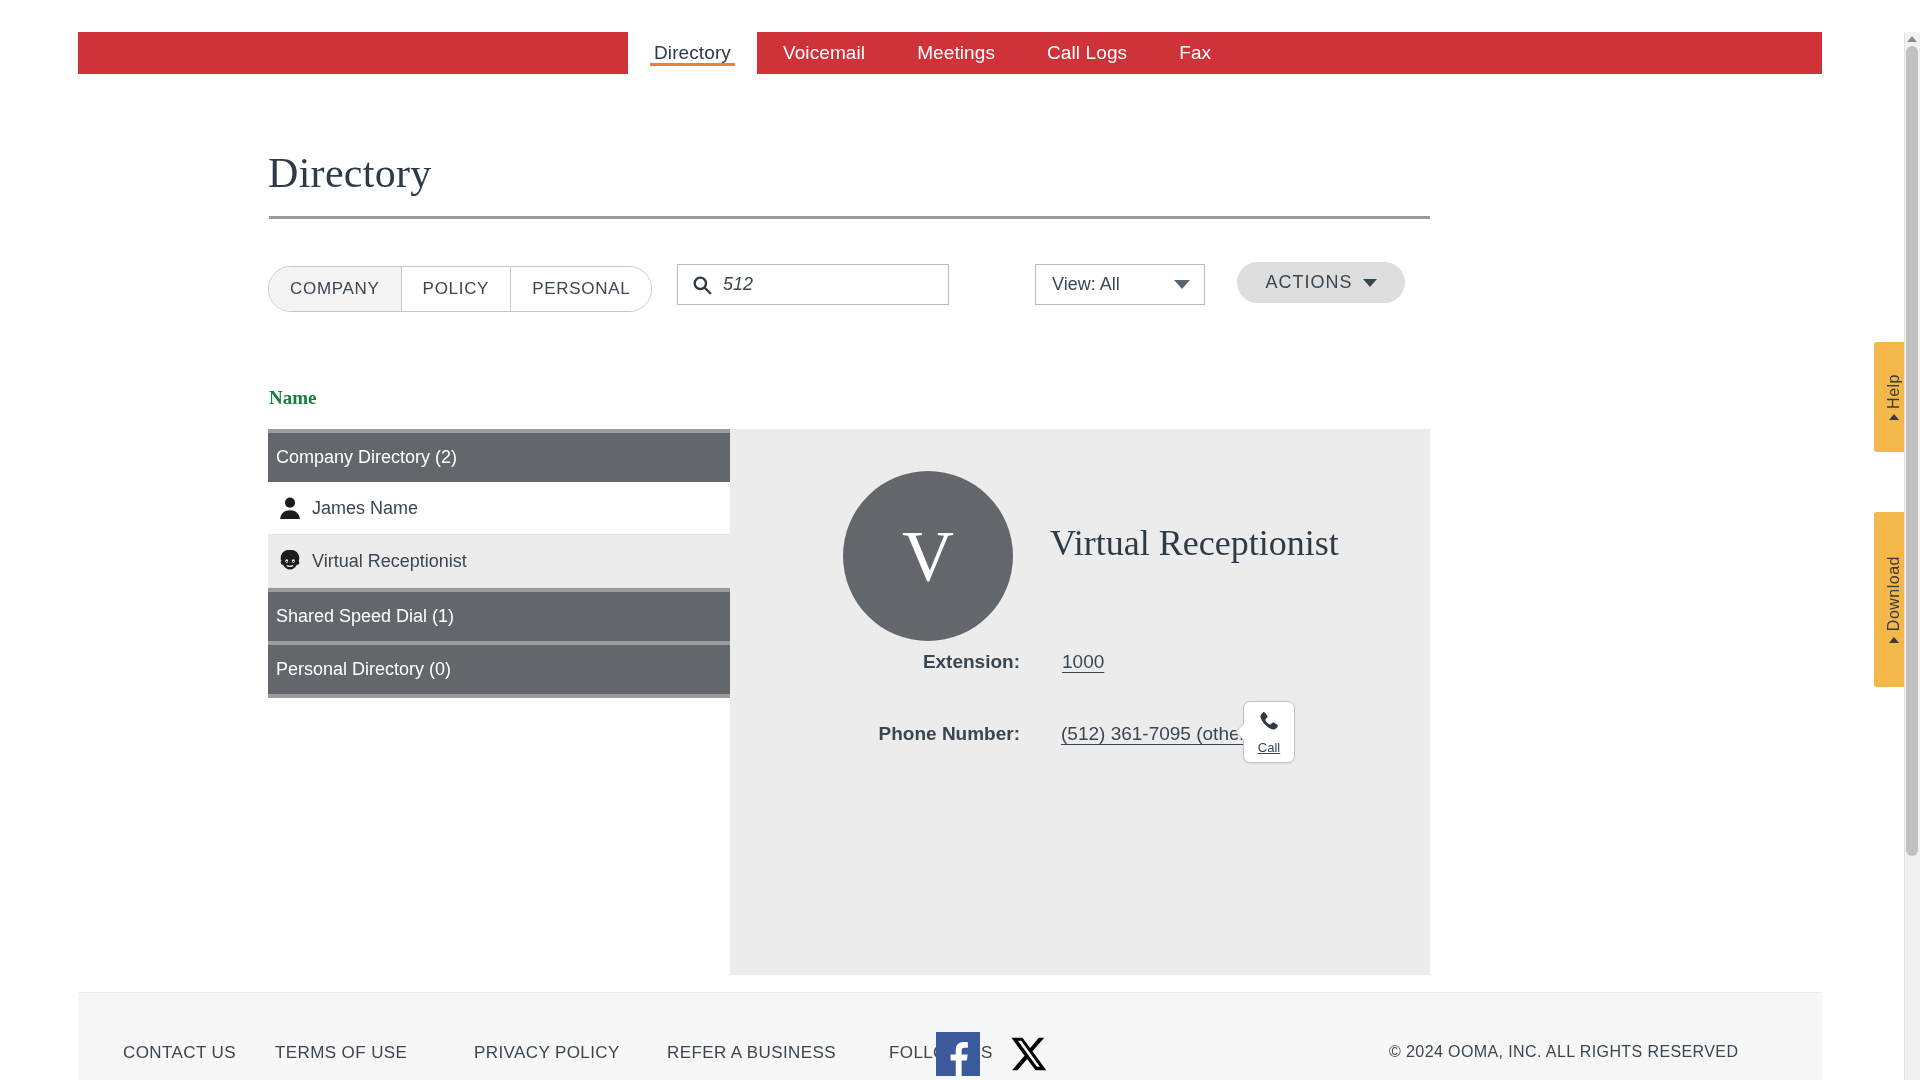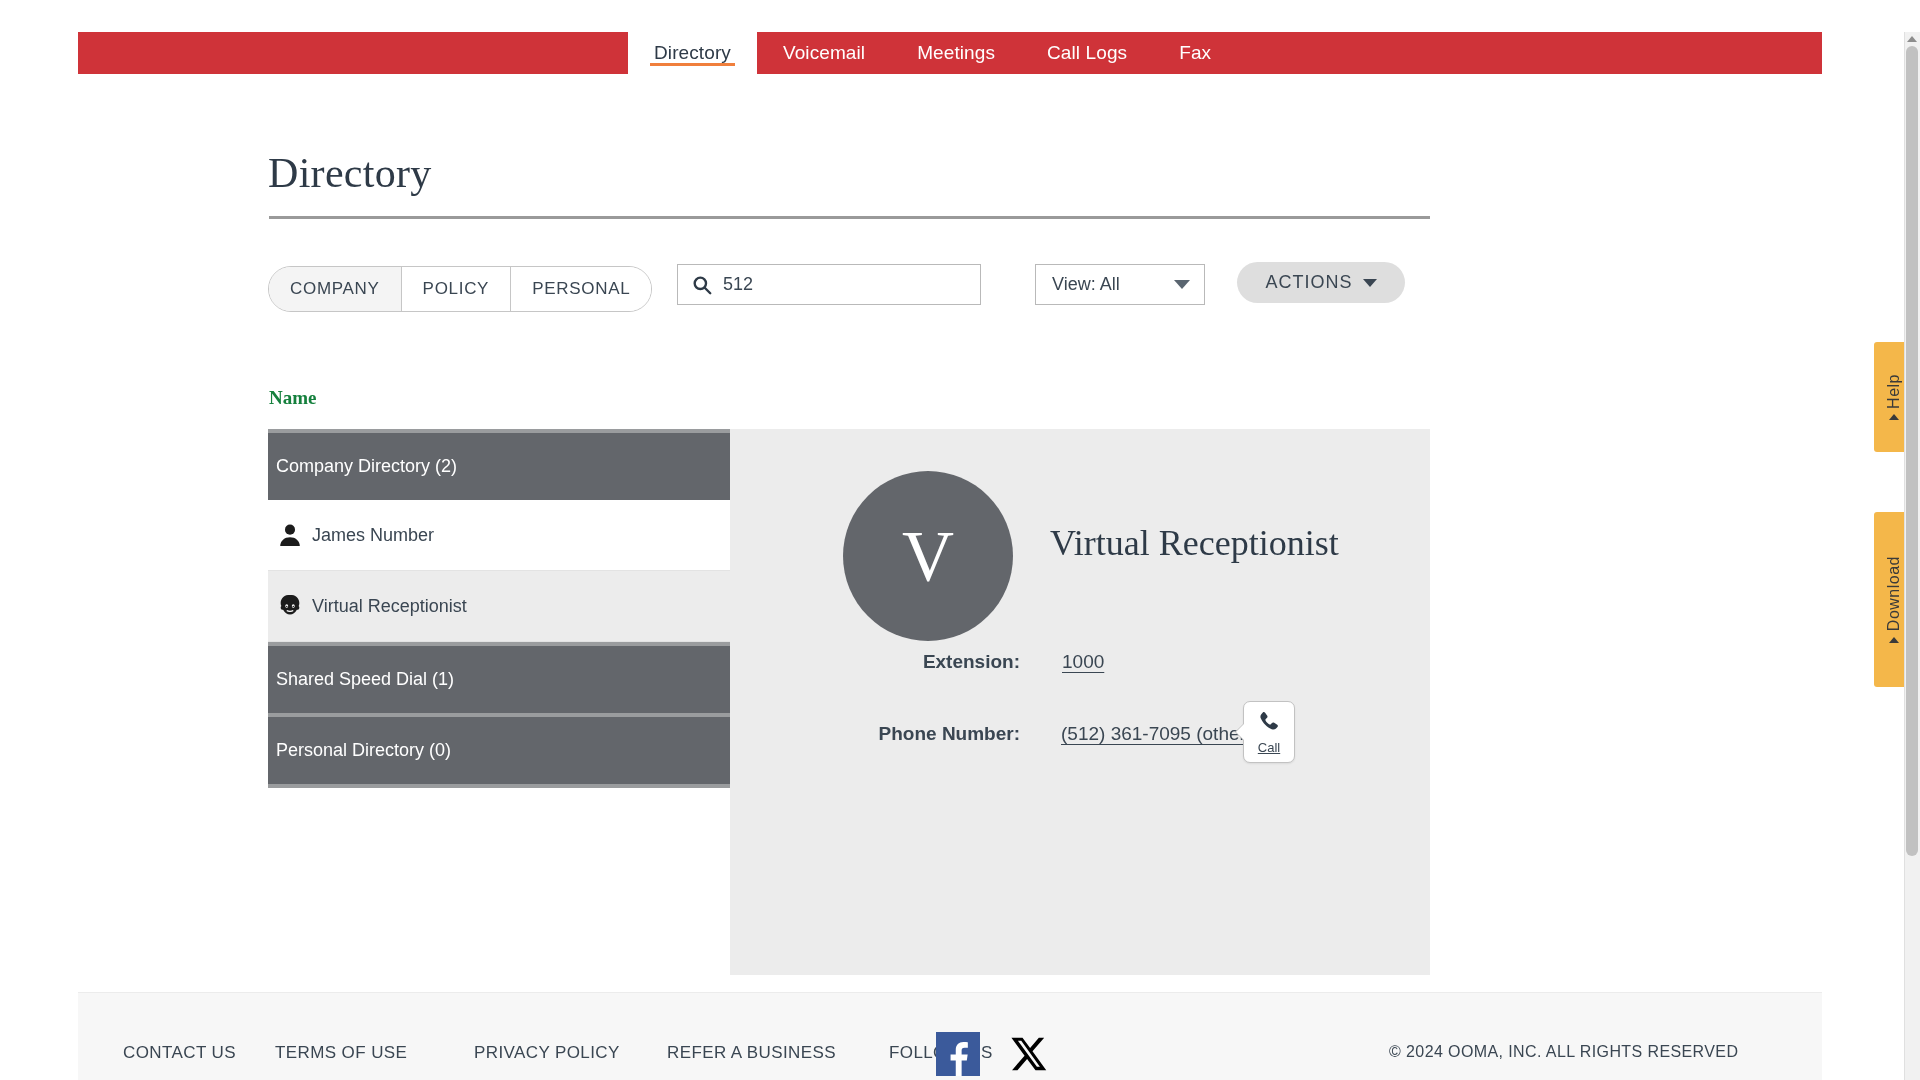--- a/index.html
+++ b/index.html
@@ -82,26 +82,27 @@
     letter-spacing: .7px;
     cursor: pointer;
     border-right: 1px solid #c6c6c6;
     background: #ffffff;
   }
   .seg-btn:last-child { border-right: none; }
   .seg-btn.selected { background: #f4f4f4; }
 
   .searchbox {
     position: absolute; left: 599px; top: 190px;
-    width: 304px; height: 41px;
+    width: 272px; height: 41px;
     border: 1px solid #b9b9b9;
     background: #ffffff;
     display: flex; align-items: center;
     padding-left: 13px;
     cursor: text;
+    font-style: italic;
   }
   .search-icon { width: 22px; height: 22px; flex: 0 0 auto; margin-right: 10px; }
   .search-value { font-size: 18px; color: #3a4652; }
 
   .viewselect {
     position: absolute; left: 957px; top: 190px;
     width: 170px; height: 41px;
     border: 1px solid #b9b9b9;
     background: #ffffff;
     display: flex; align-items: center; justify-content: space-between;
@@ -134,21 +135,21 @@
     font-family: "Liberation Serif", serif;
     font-weight: bold;
     font-size: 19px;
     color: #15803d;
   }
 
   .list {
     position: absolute; left: 190px; top: 355px; width: 462px;
   }
   .row {
-    height: 71px;
+    height: 53px;
     display: flex; align-items: center;
     padding-left: 8px;
     cursor: pointer;
   }
   .row.group {
     background: #63666b;
     color: #ffffff;
     font-size: 18px;
     border-top: 4px solid #9a9c9e;
   }
@@ -410,21 +411,21 @@
         <span class="row-label">Company Directory (2)</span>
       </div>
 
       <div class="row entry">
         <span class="row-icon">
           <svg viewBox="0 0 24 24" fill="#1c1c1c">
             <circle cx="12" cy="7.4" r="4.3"></circle>
             <path d="M3.6 21.5c0-4.7 3.8-7.6 8.4-7.6s8.4 2.9 8.4 7.6z"></path>
           </svg>
         </span>
-        <span class="row-label">James Number</span>
+        <span class="row-label">James Name</span>
       </div>
 
       <div class="row entry selected">
         <span class="row-icon">
           <svg viewBox="0 0 24 24">
             <path d="M12 2.3c-4.6 0-8 3-8 7.1 0 1 .2 1.9.6 2.7-.4.3-.6.8-.6 1.3 0 1 .8 1.8 1.8 1.8h.3c1.4 2.5 3.5 4.1 5.9 4.1s4.5-1.6 5.9-4.1h.3c1 0 1.8-.8 1.8-1.8 0-.5-.2-1-.6-1.3.4-.8.6-1.7.6-2.7 0-4.1-3.4-7.1-8-7.1z" fill="#1c1c1c"></path>
             <ellipse cx="9.2" cy="12.1" rx="1.25" ry="1.55" fill="#ffffff"></ellipse>
             <ellipse cx="14.8" cy="12.1" rx="1.25" ry="1.55" fill="#ffffff"></ellipse>
             <circle cx="9.2" cy="12.4" r=".65" fill="#1c1c1c"></circle>
             <circle cx="14.8" cy="12.4" r=".65" fill="#1c1c1c"></circle>

